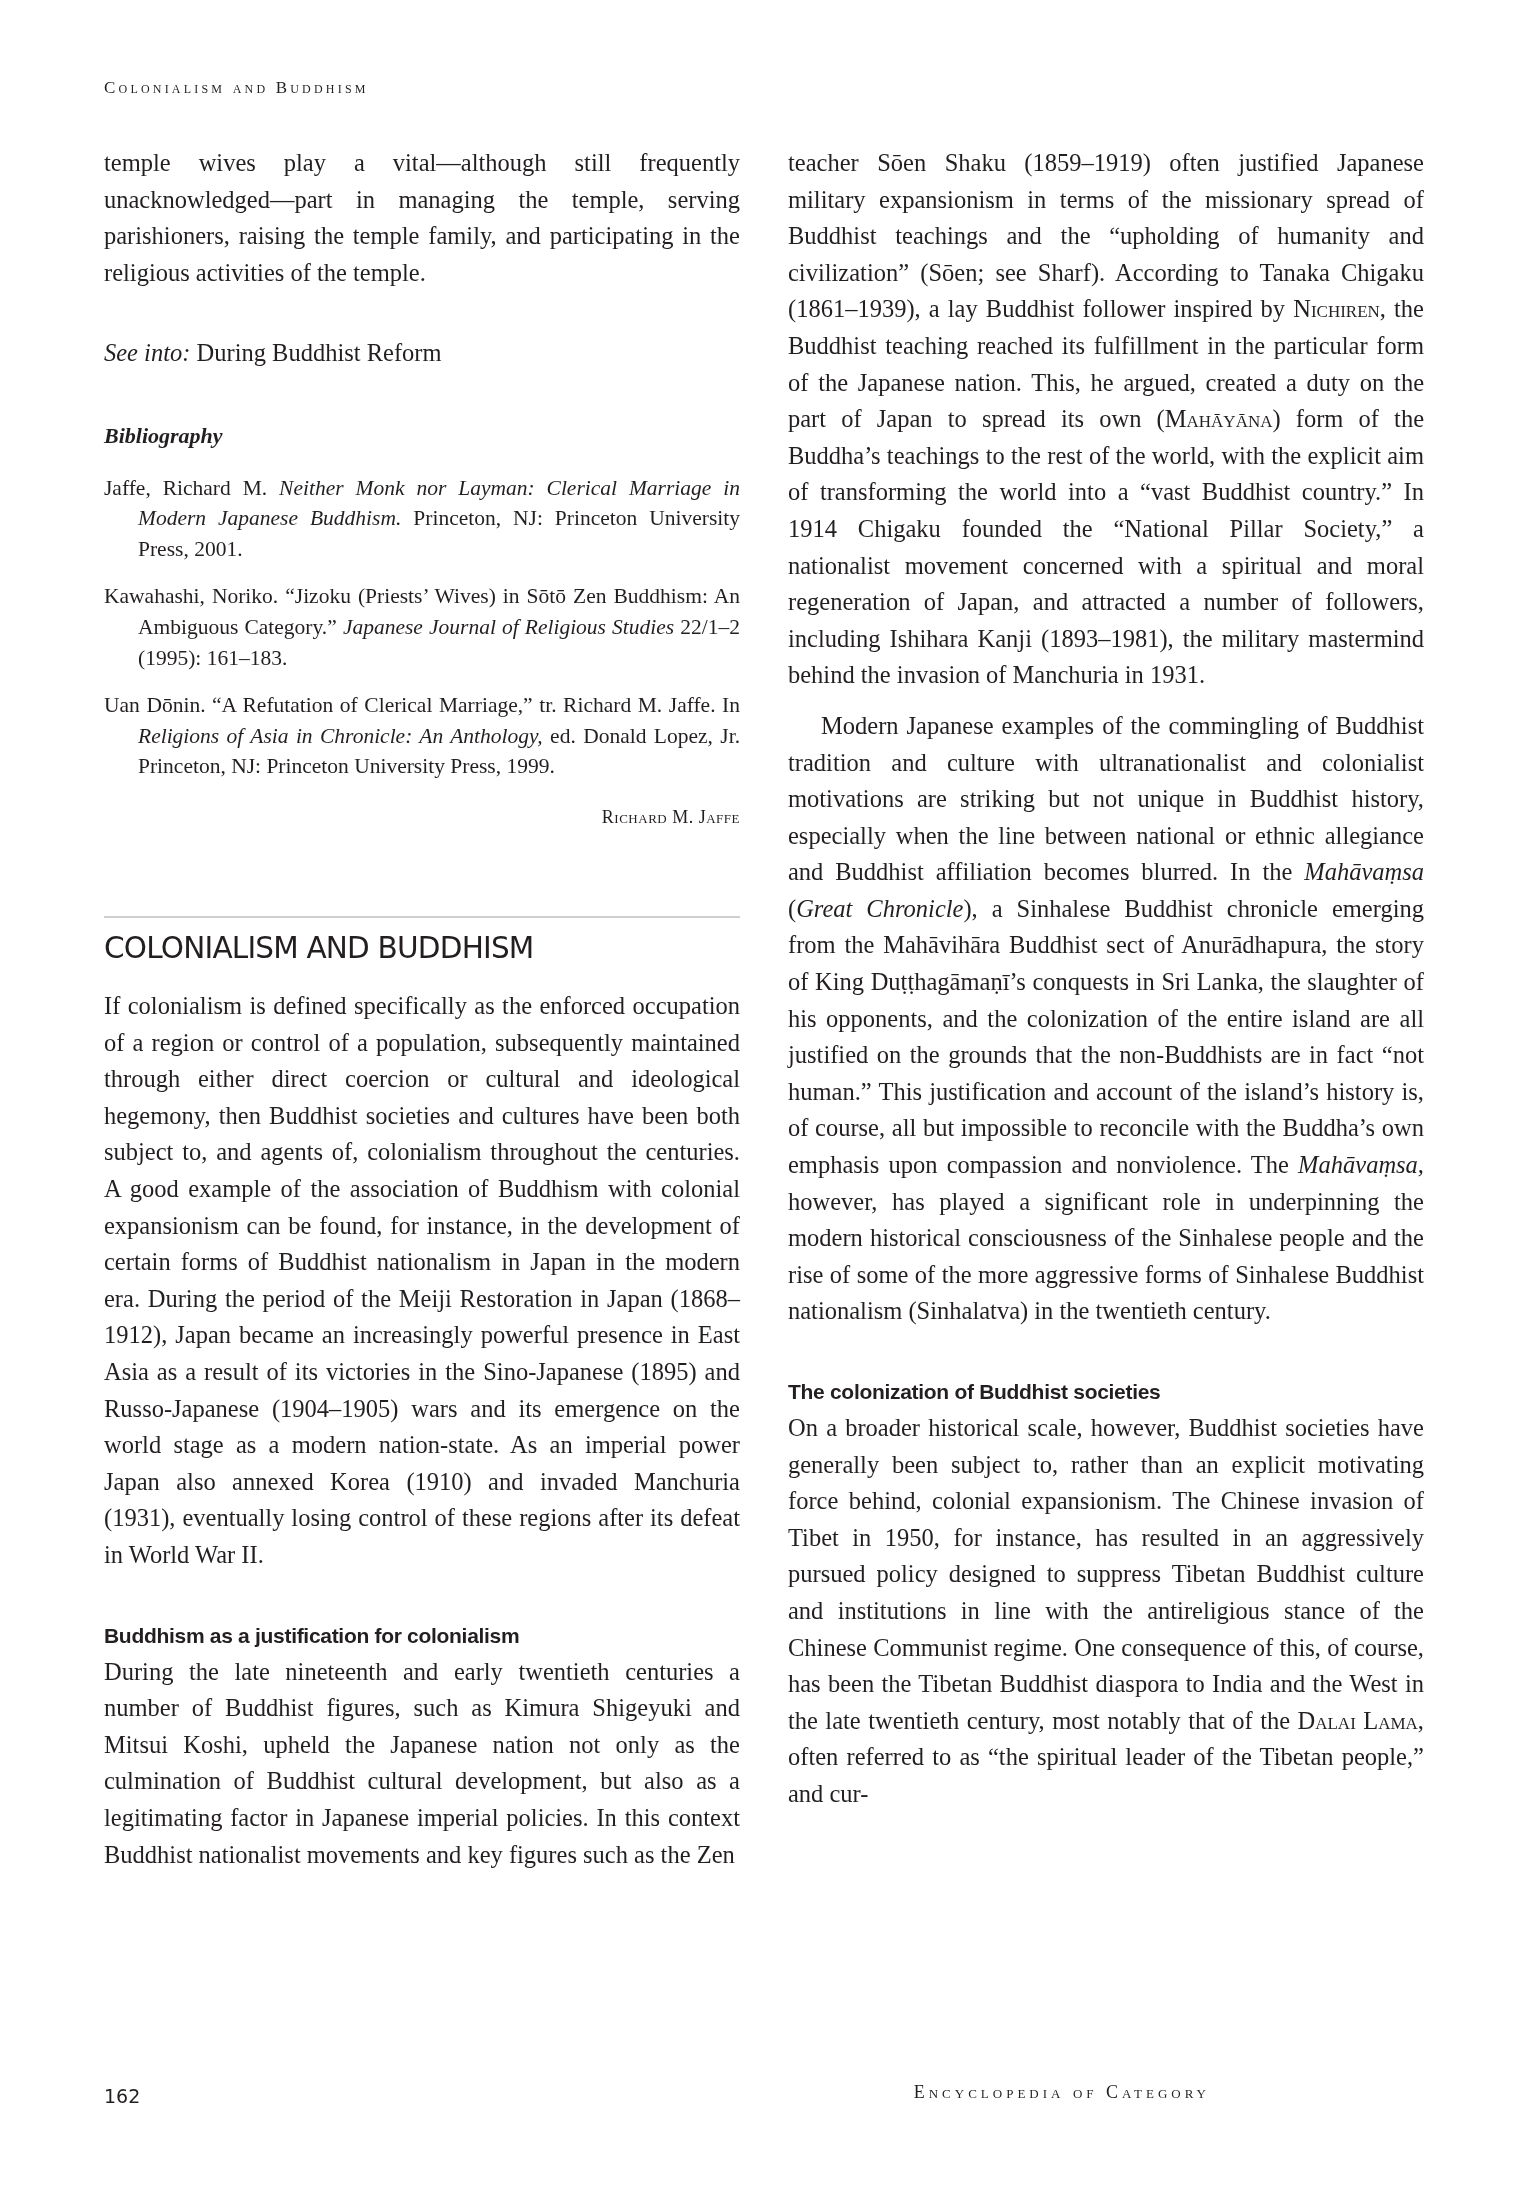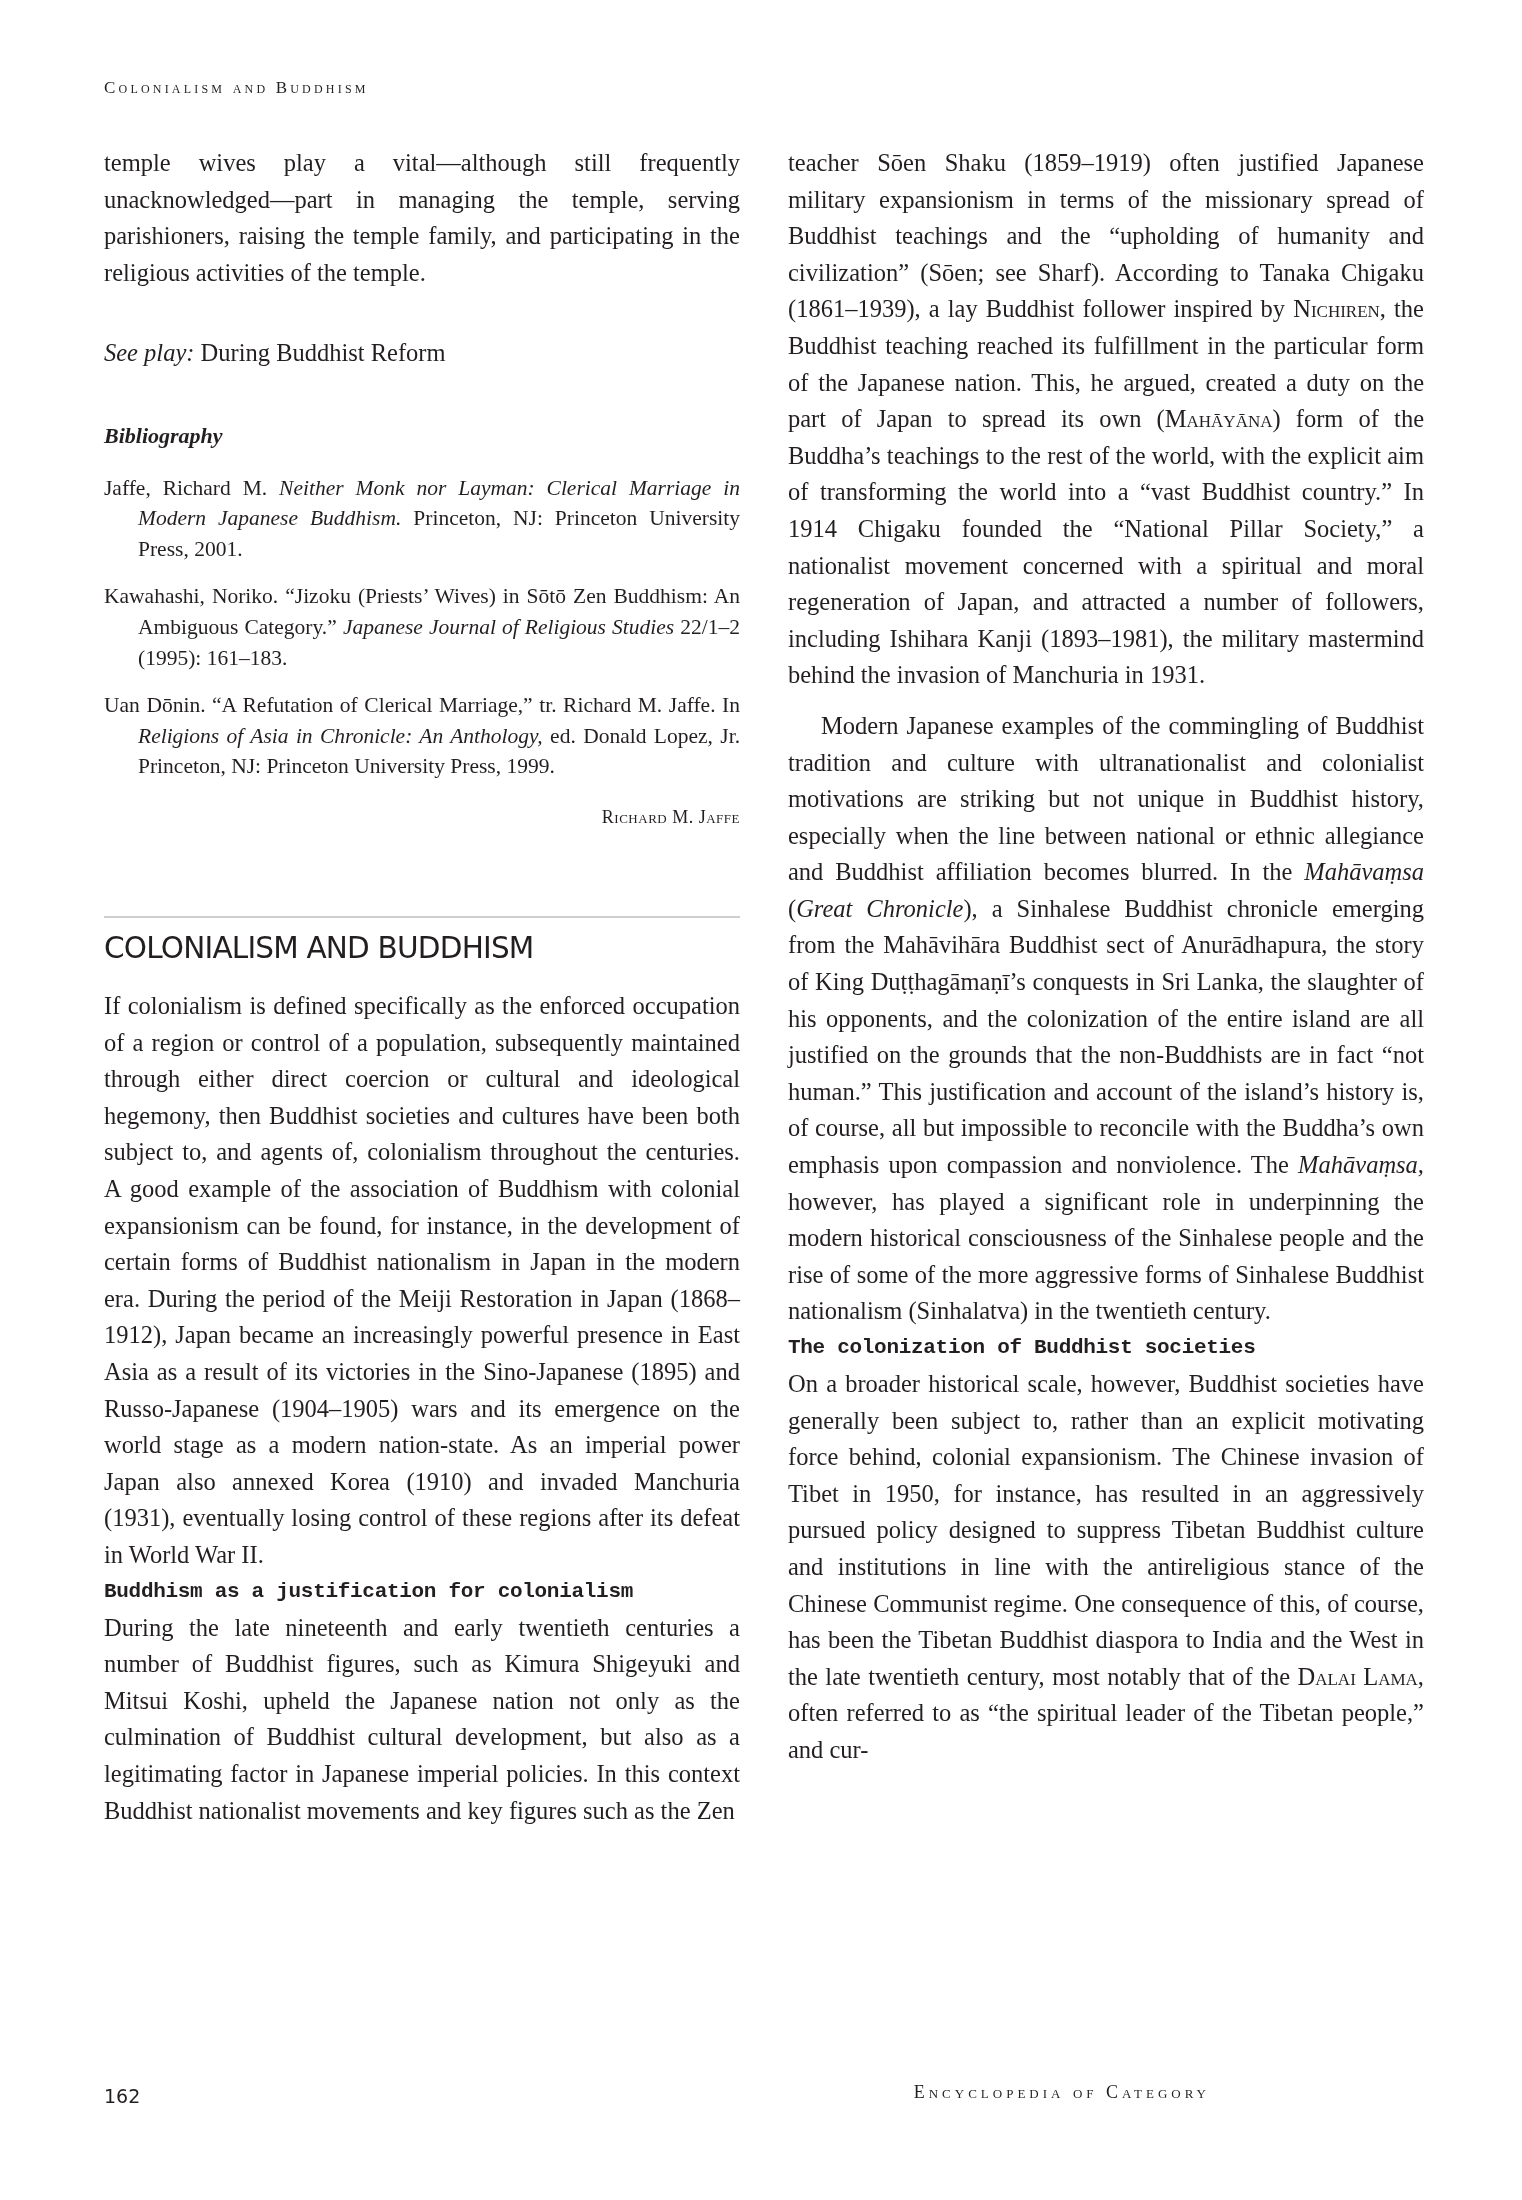--- a/index.html
+++ b/index.html
@@ -17,38 +17,38 @@
   .col-right { left: 788px; }
   p { margin: 0; }
   .indent { text-indent: 33px; }
   .see-also { margin-top: 44px; }
   .see-also .lbl { font-style: italic; }
   .bib-title { font-style: italic; font-weight: bold; font-size: 22px; margin-top: 46px; margin-bottom: 18px; }
   .bib-entry { font-size: 21.5px; line-height: 30.6px; padding-left: 34px; text-indent: -34px; margin-bottom: 17px; }
   .author-sig { text-align: right; font-size: 18px; font-variant: small-caps; letter-spacing: 0.5px; margin-top: 17px; }
   .rule { height: 2px; background: #cfcfcf; margin-top: 80px; }
   .entry-title { font-family: "DejaVu Sans", sans-serif; font-size: 29.5px; letter-spacing: -0.8px; margin-top: 12px; margin-bottom: 22px; color: #231f20; font-weight: normal; }
-  .subhead { font-family: Liberation Mono, monospace; font-weight: bold; font-size: 21px; letter-spacing: -0.3px; line-height: 36px; }
+  .subhead { font-family: Liberation Sans, sans-serif; font-weight: bold; font-size: 21px; letter-spacing: -0.3px; margin-top: 44px; line-height: 36px; }
   .sc { font-variant: small-caps; }
   .it { font-style: italic; }
   .gap { height: 14px; }
   .footer-page { position: absolute; left: 104px; top: 2083px; font-family: "DejaVu Sans", sans-serif; font-size: 19px; color: #231f20; }
   .footer-title { position: absolute; right: 96px; top: 2080px; font-family: "Liberation Serif", serif; font-size: 18px; letter-spacing: 4px; font-variant: small-caps; color: #231f20; }
 </style>
 </head>
 <body>
 
 <div class="page">
   <div class="running-head">Colonialism and Buddhism</div>
 
   <div class="col col-left">
     <p>temple wives play a vital—although still frequently unacknowledged—part in managing the temple, serving parishioners, raising the temple family, and participating in the religious activities of the temple.</p>
 
     <p class="see-also">
-      <span class="lbl">See play:</span>
+      <span class="lbl">See into:</span>
       <span>During Buddhist Reform</span>
     </p>
 
     <div class="bib-title">Bibliography</div>
 
     <p class="bib-entry"><span>Jaffe, Richard M. </span><span class="it">Neither Monk nor Layman: Clerical Marriage in Modern Japanese Buddhism.</span><span> Princeton, NJ: Princeton University Press, 2001.</span></p>
     <p class="bib-entry"><span>Kawahashi, Noriko. “Jizoku (Priests’ Wives) in Sōtō Zen Buddhism: An Ambiguous Category.” </span><span class="it">Japanese Journal of Religious Studies</span><span> 22/1–2 (1995): 161–183.</span></p>
     <p class="bib-entry"><span>Uan Dōnin. “A Refutation of Clerical Marriage,” tr. Richard M. Jaffe. In </span><span class="it">Religions of Asia in Chronicle: An Anthology,</span><span> ed. Donald Lopez, Jr. Princeton, NJ: Princeton University Press, 1999.</span></p>
 
     <p class="author-sig">Richard M. Jaffe</p>

